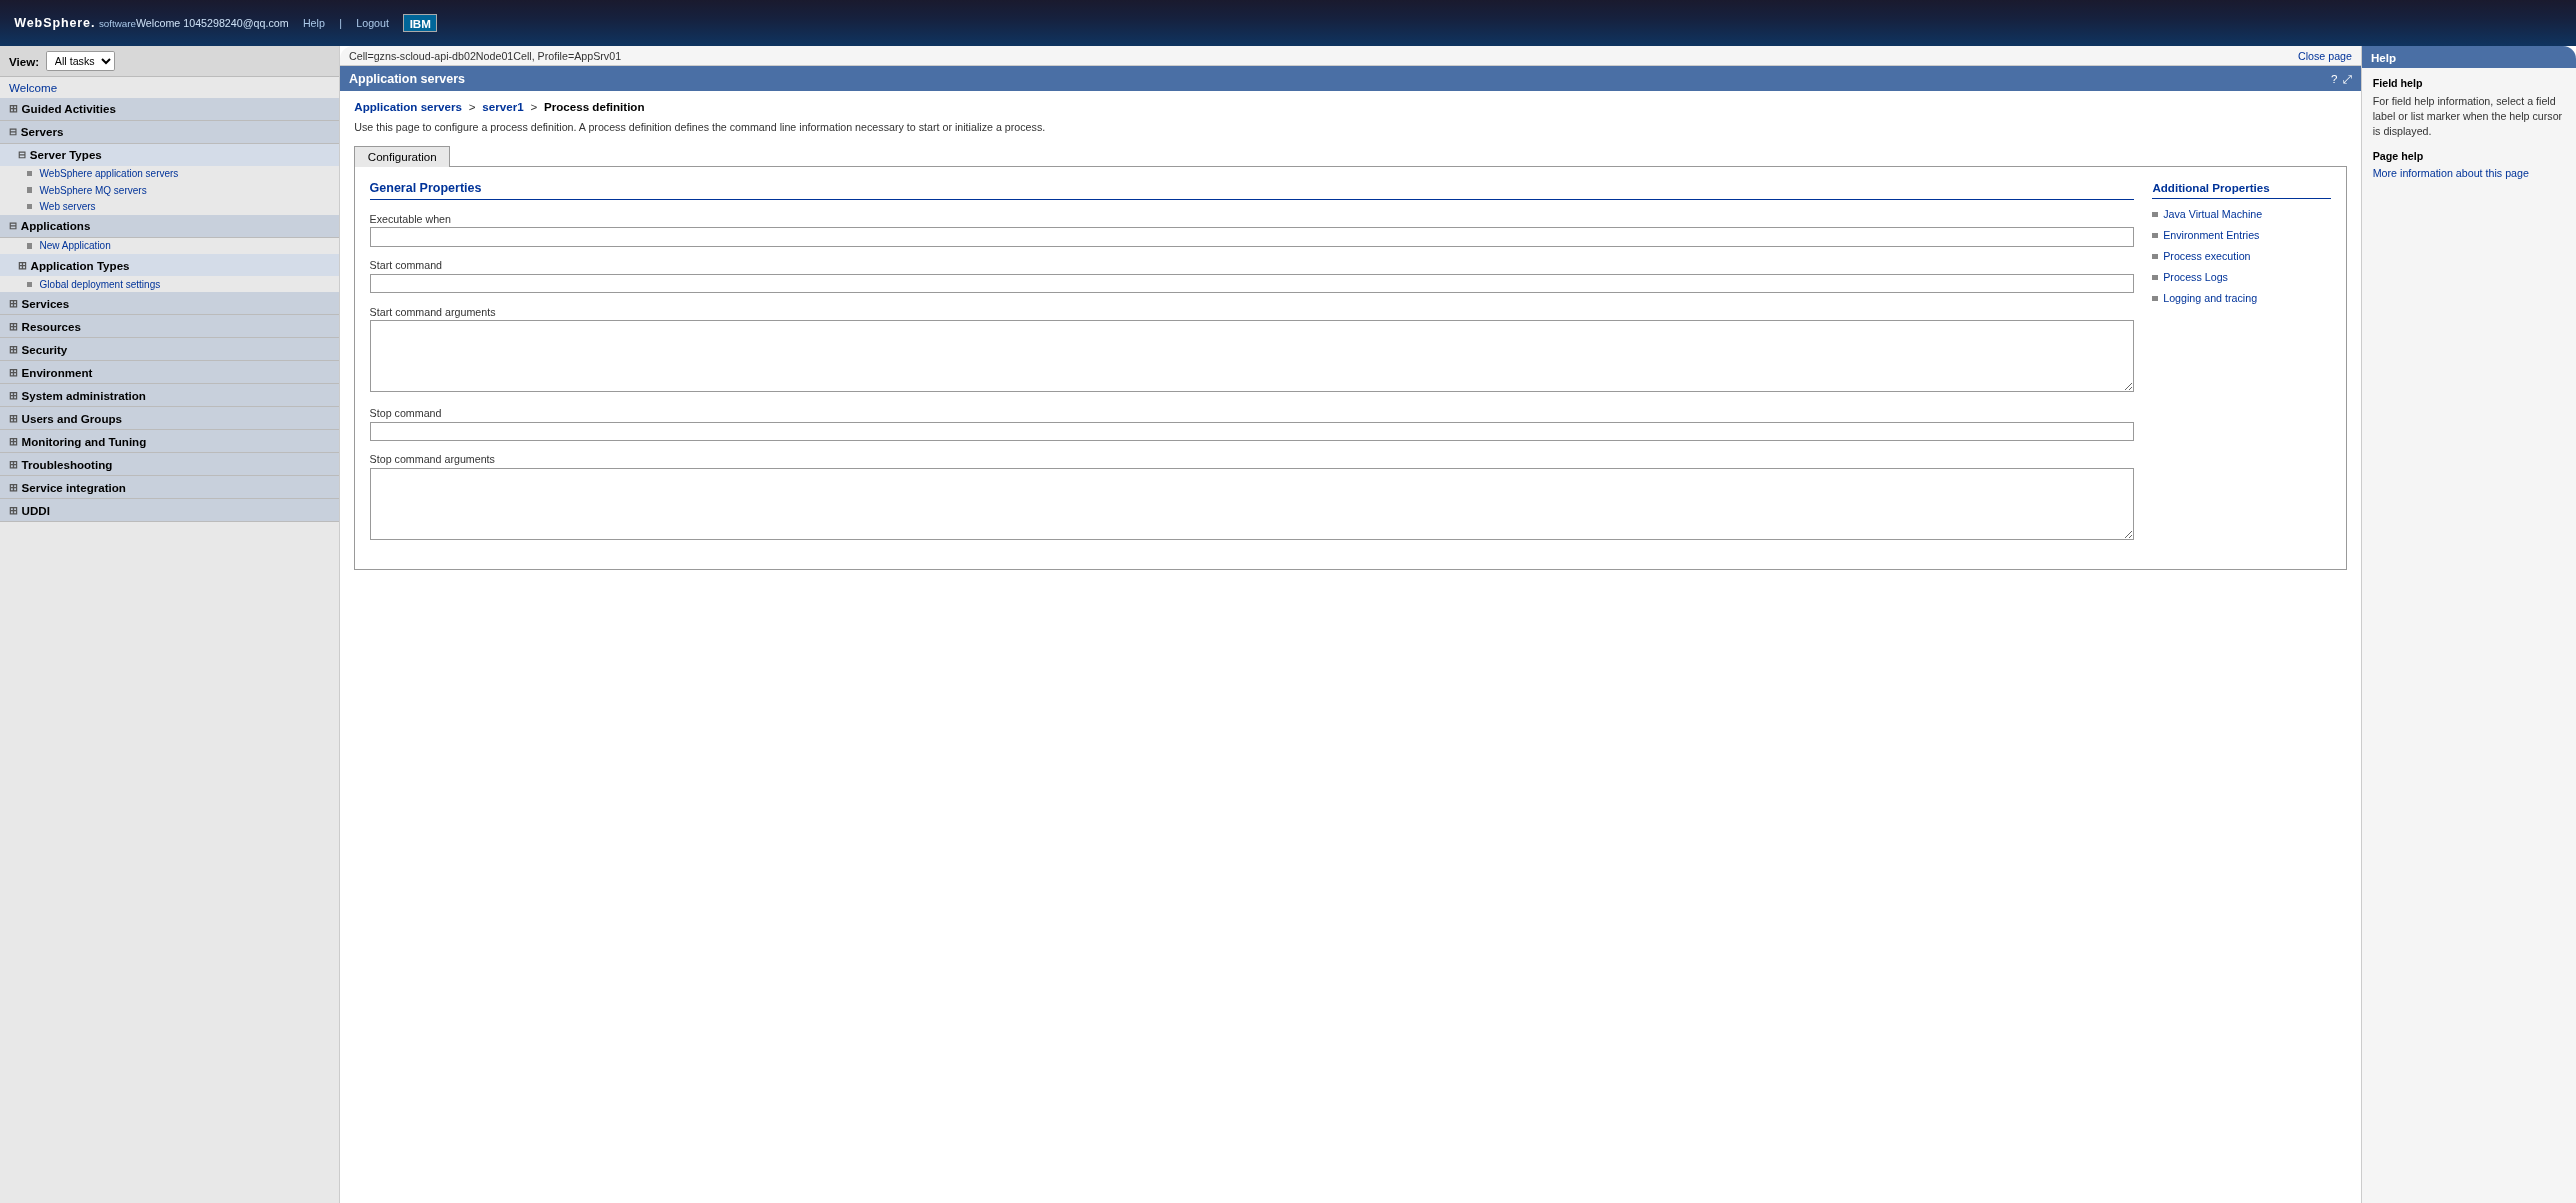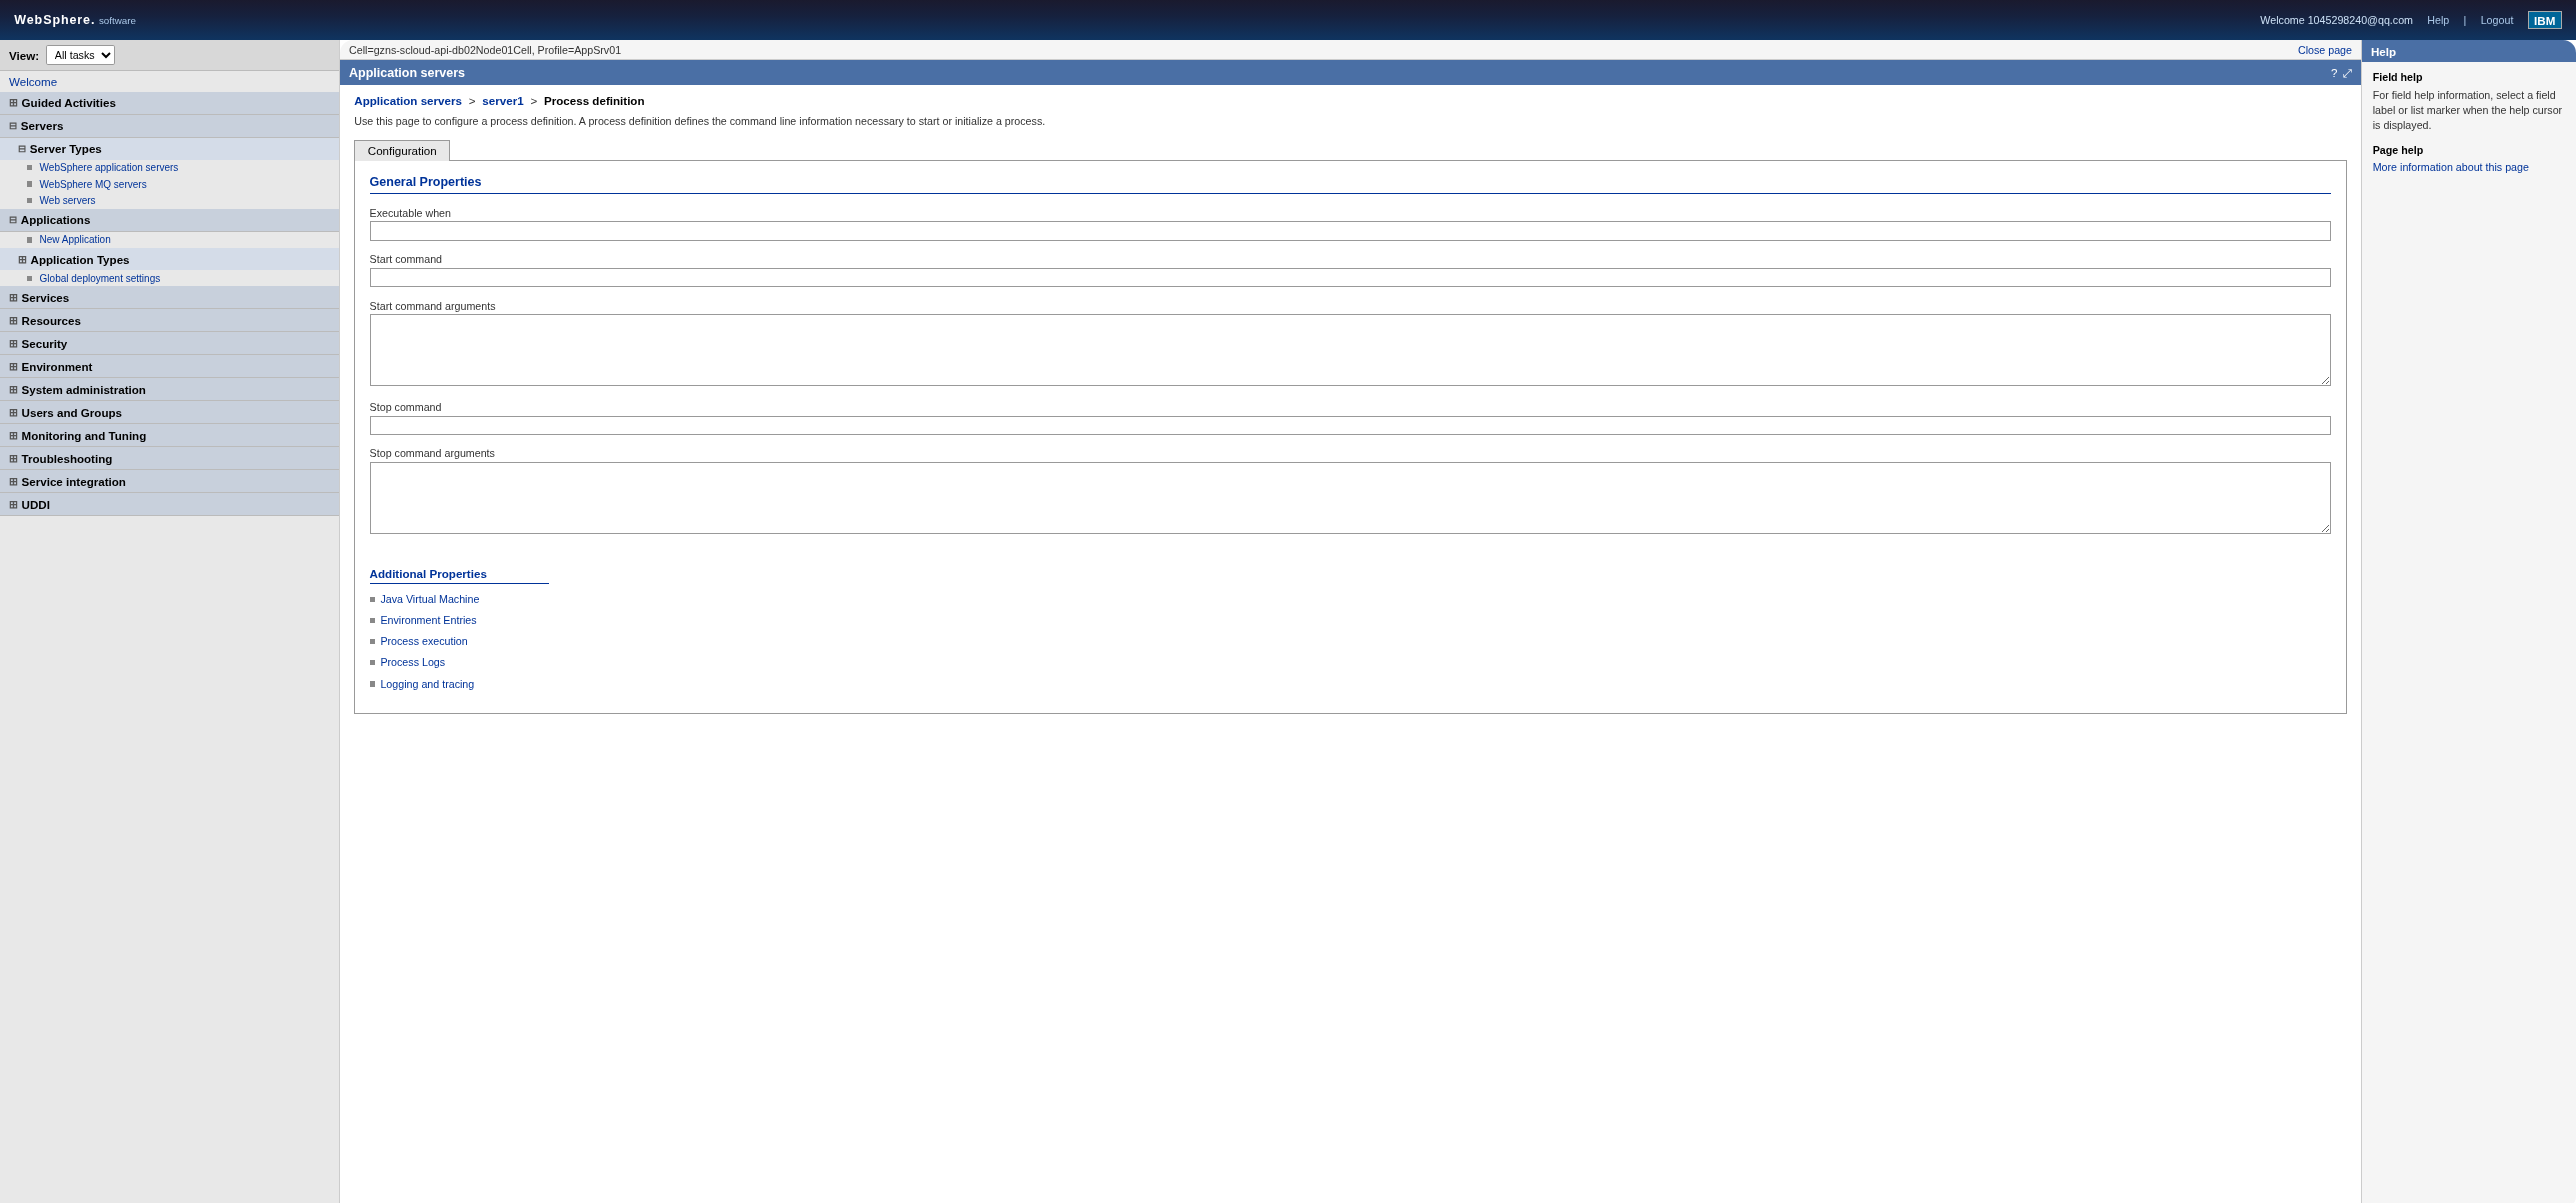--- a/index.html
+++ b/index.html
@@ -3,23 +3,23 @@
   <meta charset="utf-8">
   <style>
     * { margin: 0; padding: 0; box-sizing: border-box; }
     body { font-family: Arial, Helvetica, sans-serif; font-size: 11.6px; background: #fff; }
 
     
     #header {
       background: linear-gradient(to bottom, #1a1a2e 0%, #16213e 40%, #0f3460 100%);
       display: flex;
       align-items: center;
-      justify-content: space-between;
+      justify-content: flex-start;
       padding: 0 14.3px;
-      height: 40px;
+      height: 46px;
       min-height: 34px;
     }
     #header-logo {
       display: flex;
       align-items: center;
     }
     #header-logo .ws-text {
       color: #fff;
       font-size: 12.5px;
       font-weight: bold;
@@ -209,21 +209,20 @@
     #tab-content {
       border: 0.9px solid #999;
       padding: 14.3px;
       background: #fff;
     }
 
     
     #form-plus-props {
       display: flex;
       gap: 18px;
-      flex-direction: column;
     }
     #form-section { flex: 1; }
     #additional-props {
       width: 179px;
       min-width: 161px;
     }
 
     
     .section-header {
       font-size: 12.5px;

